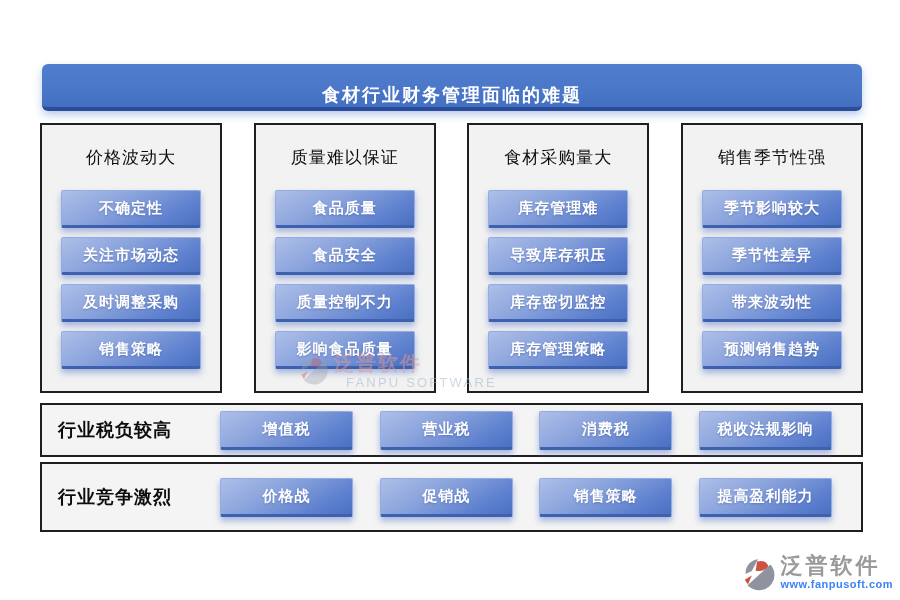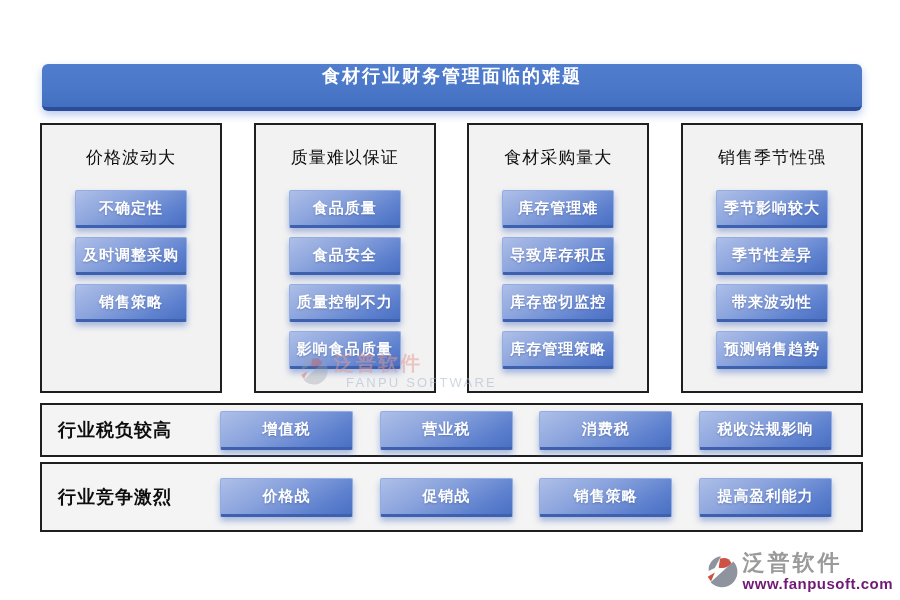--- a/index.html
+++ b/index.html
@@ -8,41 +8,41 @@
 
   .canvas { position:absolute; inset:0; width:900px; height:600px; background:#fff; }
 
   
   .banner {
     position:absolute; left:42px; top:64px; width:820px; height:47px;
     background:linear-gradient(180deg,#507dce 0%,#4a77c8 60%,#436fc0 100%);
     border-radius:6px;
     border-bottom:4px solid #2b4c9b;
     box-shadow:0 4px 8px rgba(130,160,220,.55);
-    display:flex; align-items:flex-start; justify-content:center;
+    display:flex; align-items:flex-end; justify-content:center;
     color:#ffffff; font-size:18px; font-weight:bold; letter-spacing:2px;
   }
 
   
   .columns {
     position:absolute; left:40px; top:123px; width:823px; height:270px;
     display:flex; justify-content:space-between;
   }
   .col {
     width:182px; height:270px; background:#f2f2f2;
     border:2px solid #1f1f1f;
     display:flex; flex-direction:column; align-items:center;
   }
   .col-header {
     margin-top:21px; font-size:17px; font-weight:normal; color:#0d0d0d; letter-spacing:1px;
   }
   .col-btns { margin-top:21px; display:flex; flex-direction:column; gap:9px; align-items:center; }
 
   .tbtn {
-    width:112px; height:38px;
+    width:140px; height:38px;
     background:linear-gradient(150deg,#aebfe8 0%,#8ba4dd 38%,#5d80ce 78%,#4a70c2 100%);
     border:1px solid #93ade2;
     border-bottom:3px solid #3d61ae;
     border-radius:2px;
     box-shadow:0 4px 6px rgba(100,130,200,.55);
     display:flex; align-items:center; justify-content:center;
     color:#ffffff; font-size:15px; font-weight:bold; letter-spacing:1px;
     text-shadow:0 1px 2px rgba(60,80,140,.45);
     white-space:nowrap;
   }
@@ -77,37 +77,38 @@
   .wm-sub { font-size:13px; color:#9fb0c6; letter-spacing:2.2px; margin-top:1px;padding-left:12px; }
 
   
   .footer-logo {
     position:absolute; right:7px; bottom:8px;
     display:flex; align-items:flex-start; gap:3px;
   }
   .footer-logo .logo-svg { width:38px; height:38px; }
   .fl-text { display:flex; flex-direction:column; align-items:flex-start; }
   .fl-brand { font-size:22px; font-weight:bold; color:#9a9a9a; letter-spacing:3px; line-height:24px; }
-  .fl-url { font-size:15px; font-weight:bold; color:#701a75; letter-spacing:.5px; margin-top:0; }
+  .fl-url { font-size:11px; font-weight:bold; color:#3b82f6; letter-spacing:.5px; margin-top:0; }
 </style>
 </head>
 <body>
 
 <div class="canvas">
 
   <div class="banner">
     <span>食材行业财务管理面临的难题</span>
   </div>
 
   <div class="columns">
 
     <div class="col">
       <div class="col-header">价格波动大</div>
       <div class="col-btns">
         <div class="tbtn">不确定性</div>
+        <div class="tbtn">关注市场动态</div>
         <div class="tbtn">及时调整采购</div>
         <div class="tbtn">销售策略</div>
       </div>
     </div>
 
     <div class="col">
       <div class="col-header">质量难以保证</div>
       <div class="col-btns">
         <div class="tbtn">食品质量</div>
         <div class="tbtn">食品安全</div>

